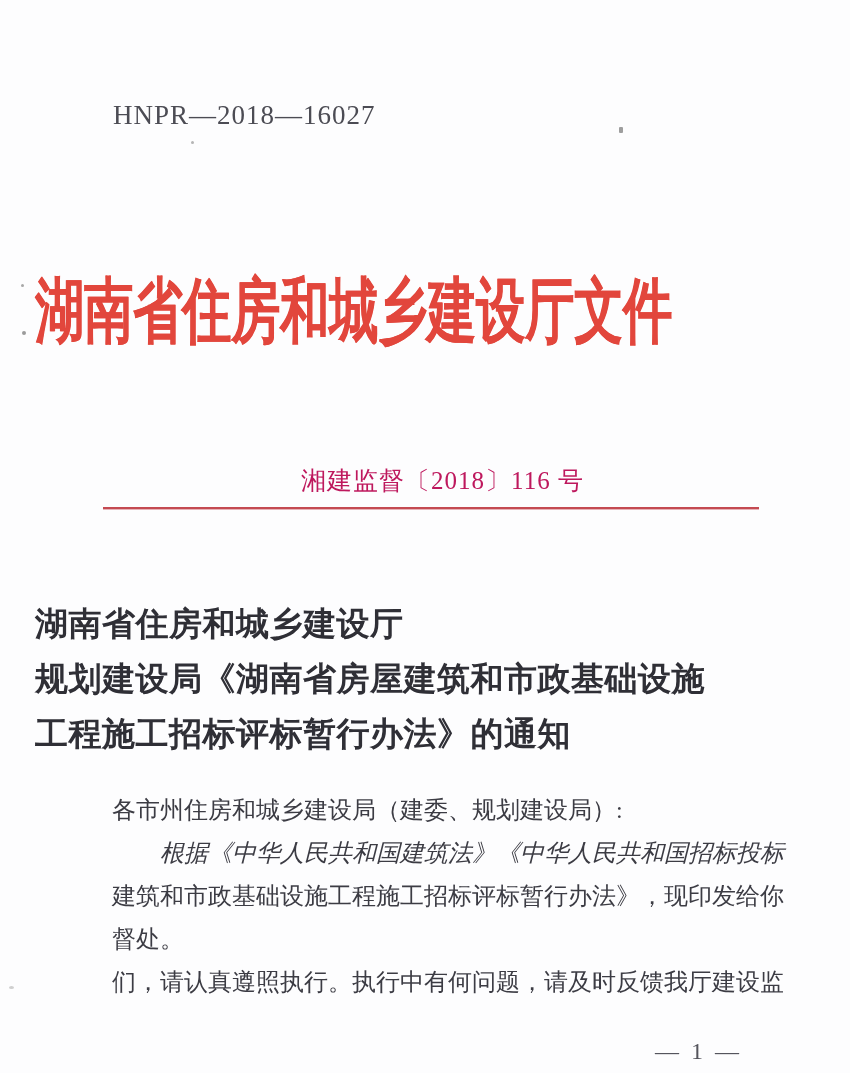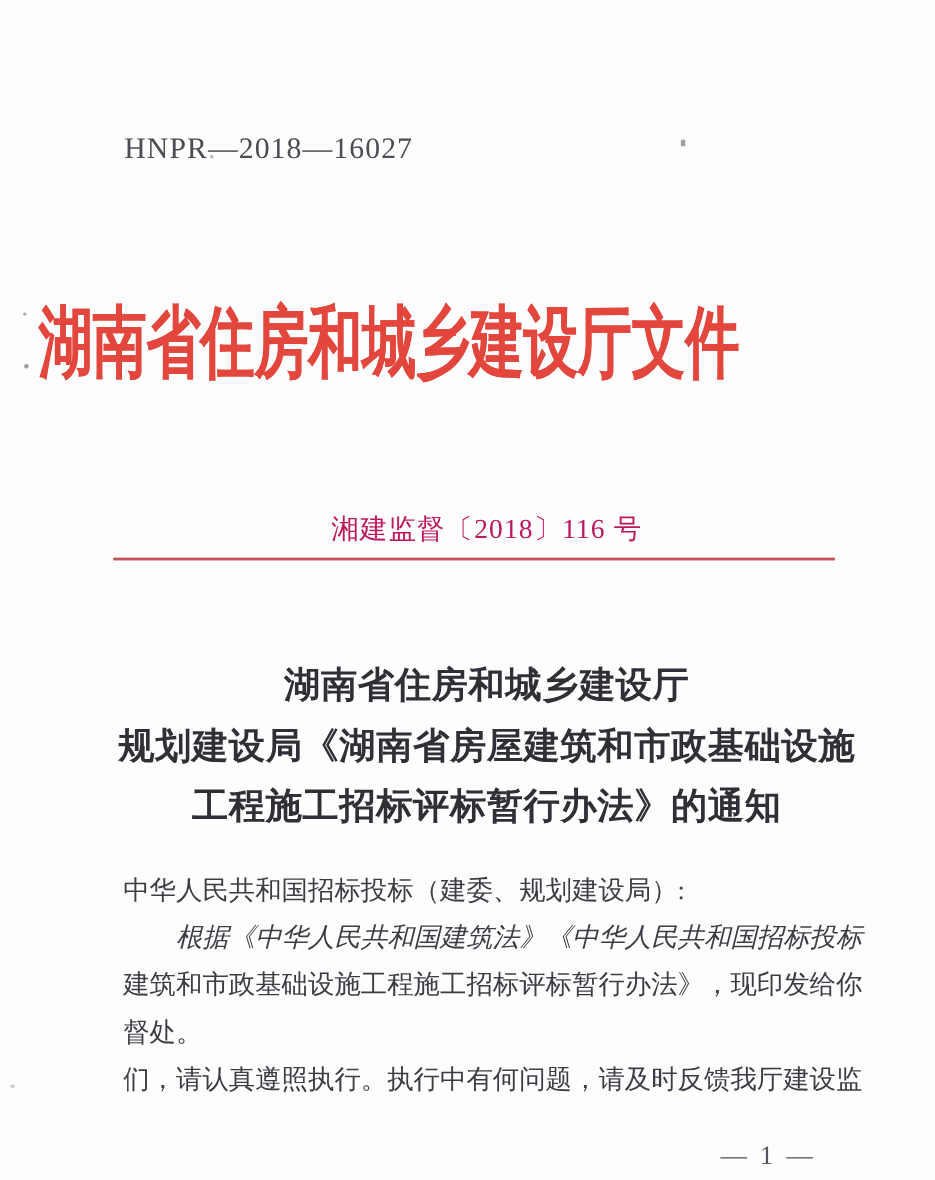--- a/index.html
+++ b/index.html
@@ -15,21 +15,21 @@
     width: 850px;
     height: 1073px;
     background: #fdfdfe;
     color: #3c3c44;
   }
 
   
   .doc-ref {
     position: absolute;
     left: 113px;
-    top: 120px;
+    top: 100px;
     font-size: 27px;
     letter-spacing: 1px;
     color: #4c4c54;
   }
 
   
   .masthead-wrap {
     position: absolute;
     left: 35px;
     right: 0;
@@ -70,21 +70,20 @@
     background: #c44a52;
     box-shadow: 0 1px 0 rgba(214,118,126,0.55);
   }
 
   
   .doc-title {
     position: absolute;
     left: 35px;
     right: 0;
     top: 597px;
-    text-align: center;
     font-weight: bold;
     font-size: 33px;
     line-height: 55px;
     color: #2f2f36;
     letter-spacing: 0.5px;
   }
 
   
   .body {
     position: absolute;
@@ -131,21 +130,21 @@
 
   <div class="red-rule"></div>
 
   <div class="doc-title">
     <div class="title-line">湖南省住房和城乡建设厅</div>
     <div class="title-line">规划建设局《湖南省房屋建筑和市政基础设施</div>
     <div class="title-line">工程施工招标评标暂行办法》的通知</div>
   </div>
 
   <div class="body">
-    <div class="body-line">中华人民共和国招标投标（建委、规划建设局）:</div>
+    <div class="body-line">各市州住房和城乡建设局（建委、规划建设局）:</div>
     <div class="body-line indent">根据《中华人民共和国建筑法》《中华人民共和国招标投标</div>
     <div class="body-line">建筑和市政基础设施工程施工招标评标暂行办法》，现印发给你</div>
     <div class="body-line">督处。</div>
     <div class="body-line">们，请认真遵照执行。执行中有何问题，请及时反馈我厅建设监</div>
   </div>
 
   <div class="footer">— 1 —</div>
 
   <div class="speck s1"></div>
   <div class="speck s2"></div>

